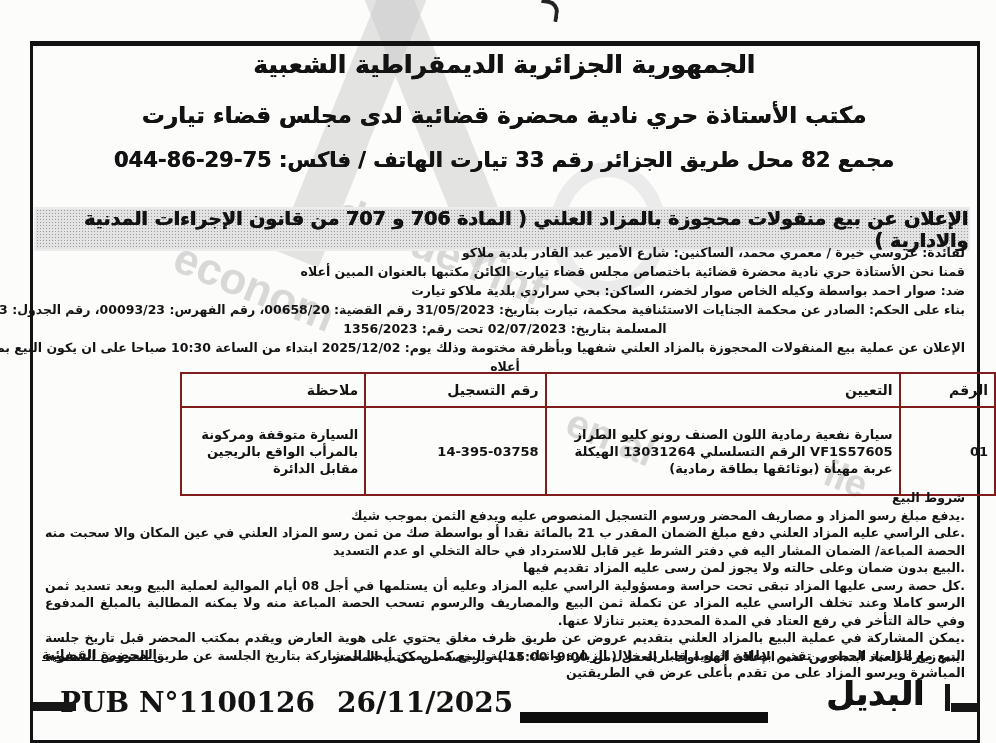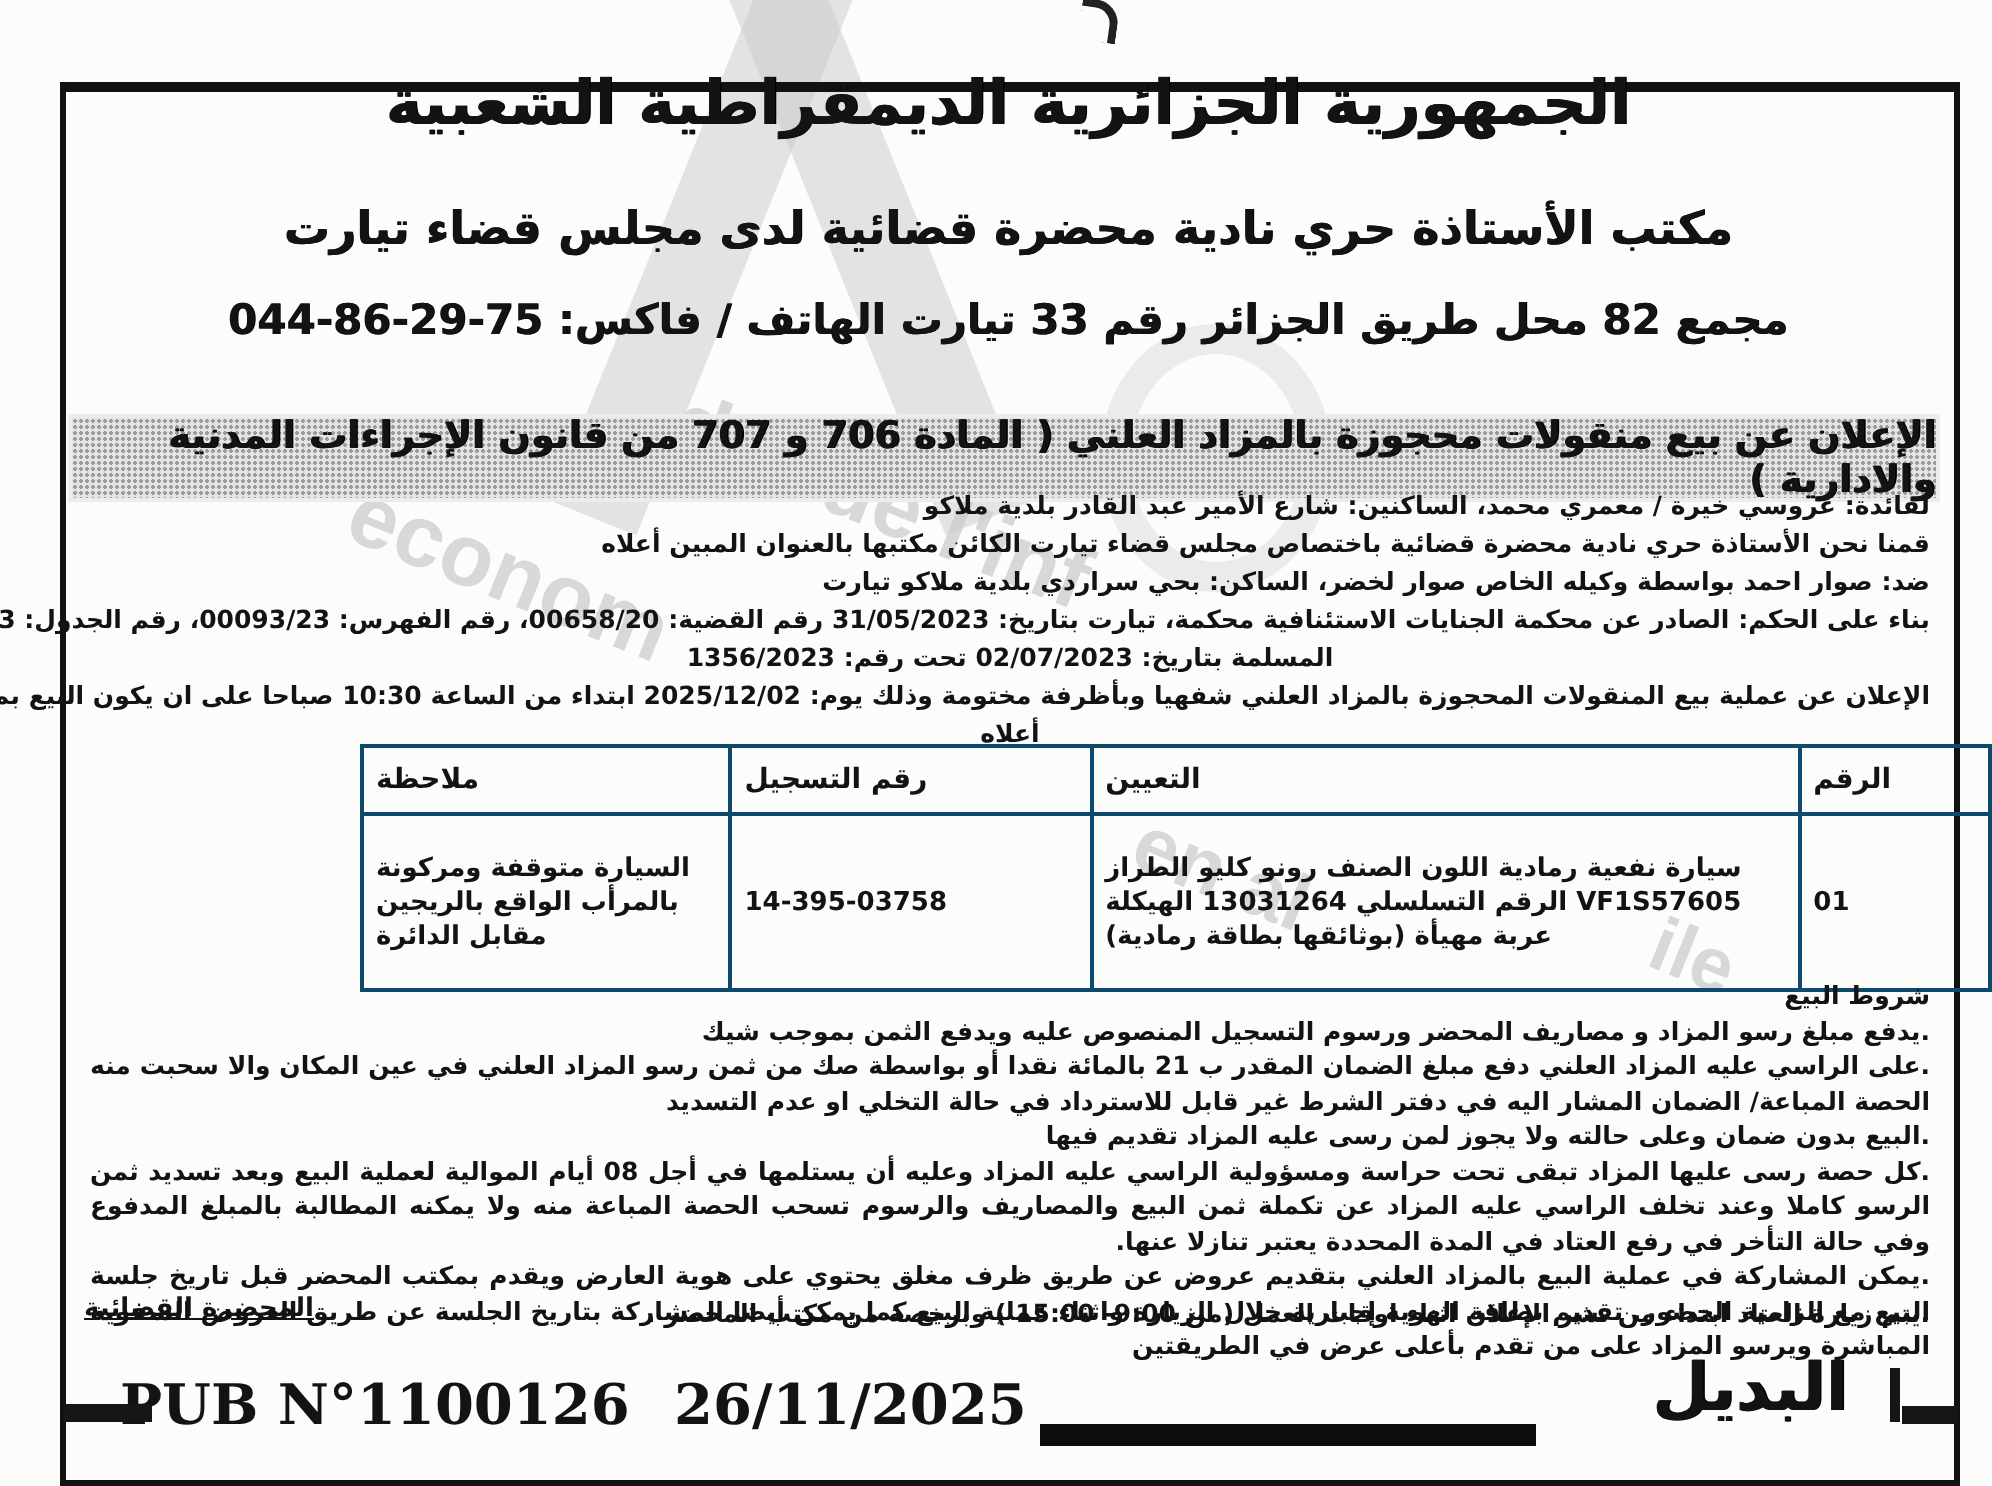--- a/index.html
+++ b/index.html
@@ -18,21 +18,21 @@
   .top-curl{width:15px;height:17px;border:4px solid #222;border-left:none;border-bottom:none;
             border-radius:0 12px 0 0;transform:rotate(8deg);z-index:2;}
   
   .frame{
     left:30px;top:41px;width:944px;height:694px;
     border:3px solid #121212;border-top-width:5px;border-bottom-width:7px;
     z-index:1;background:transparent;
   }
   
   .hdr{left:34px;width:940px;text-align:center;z-index:2;font-weight:bold;}
-  .hdr1{top:34px;font-size:31px;letter-spacing:1px;text-shadow:.6px 0 #000;}
+  .hdr1{top:50px;font-size:25px;letter-spacing:1px;text-shadow:.6px 0 #000;}
   .hdr2{top:102px;font-size:23px;text-shadow:.4px 0 #000;}
   .hdr3{top:148px;font-size:21px;text-shadow:.4px 0 #000;}
   .ltr{direction:ltr;unicode-bidi:embed;}
   
   .banner{
     left:36px;top:193px;width:932px;height:40px;z-index:2;
     background-color:#e3e3e3;
     background-image:radial-gradient(circle,#9a9a9a .8px,transparent .95px);
     background-size:3px 3px;
     display:flex;align-items:center;justify-content:center;
@@ -40,21 +40,21 @@
     box-shadow:0 0 0 2px #ececec;
     margin-top:16px;
   }
   
   .intro{left:45px;top:243px;width:920px;z-index:2;font-size:12.5px;font-weight:bold;
          line-height:19px;text-align:right;}
   .intro .nowrap{white-space:nowrap;}
   .intro .center{text-align:center;}
   
   .lots{left:180px;top:372px;z-index:2;border-collapse:collapse;direction:rtl;}
-  .lots th,.lots td{border:2px solid #0c4a6e;font-weight:bold;text-align:left;vertical-align:middle;
+  .lots th,.lots td{border:2px solid #7f1d1d;font-weight:bold;text-align:right;vertical-align:middle;
                     padding:2px 6px;background:transparent;}
   .lots th{height:28px;font-size:14px;}
   .lots td{height:82px;font-size:13px;line-height:17px;}
   .col-num{width:82px;}  .col-des{width:344px;}  .col-reg{width:168px;}  .col-note{width:172px;}
   .reg-cell{font-size:14.5px;}
   
   .conds{left:45px;top:489px;width:920px;z-index:2;font-size:12.5px;font-weight:bold;
          line-height:17.5px;}
   .conds .c-title{text-align:right;}
   .conds .c-item{text-align:justify;text-align-last:right;}

